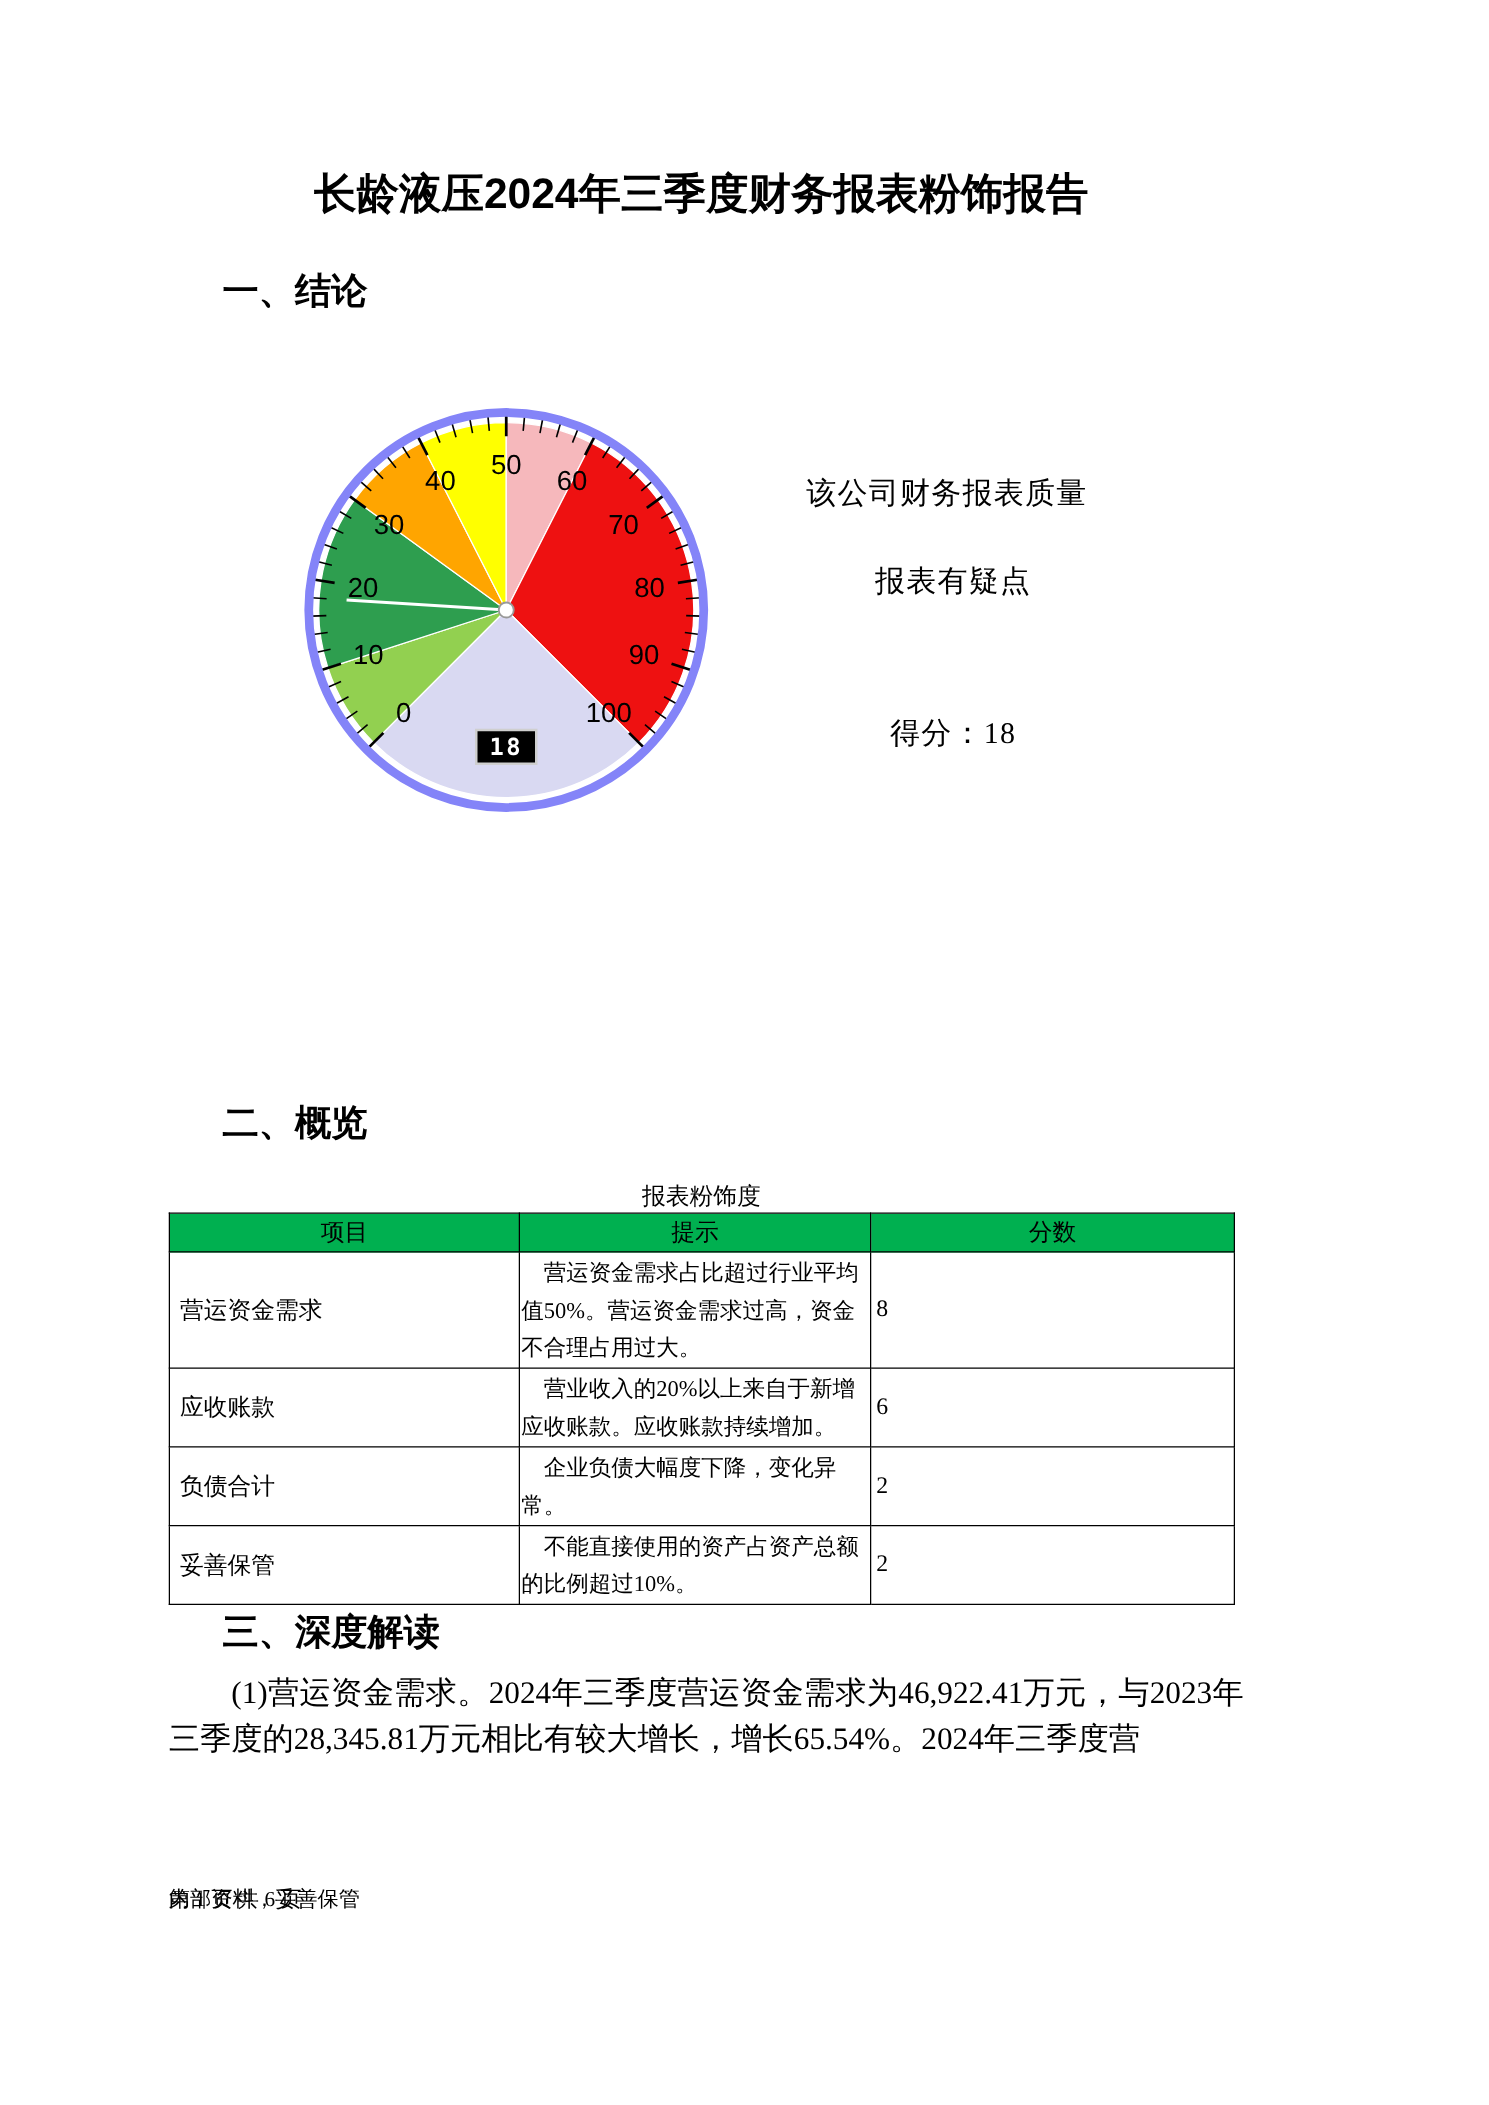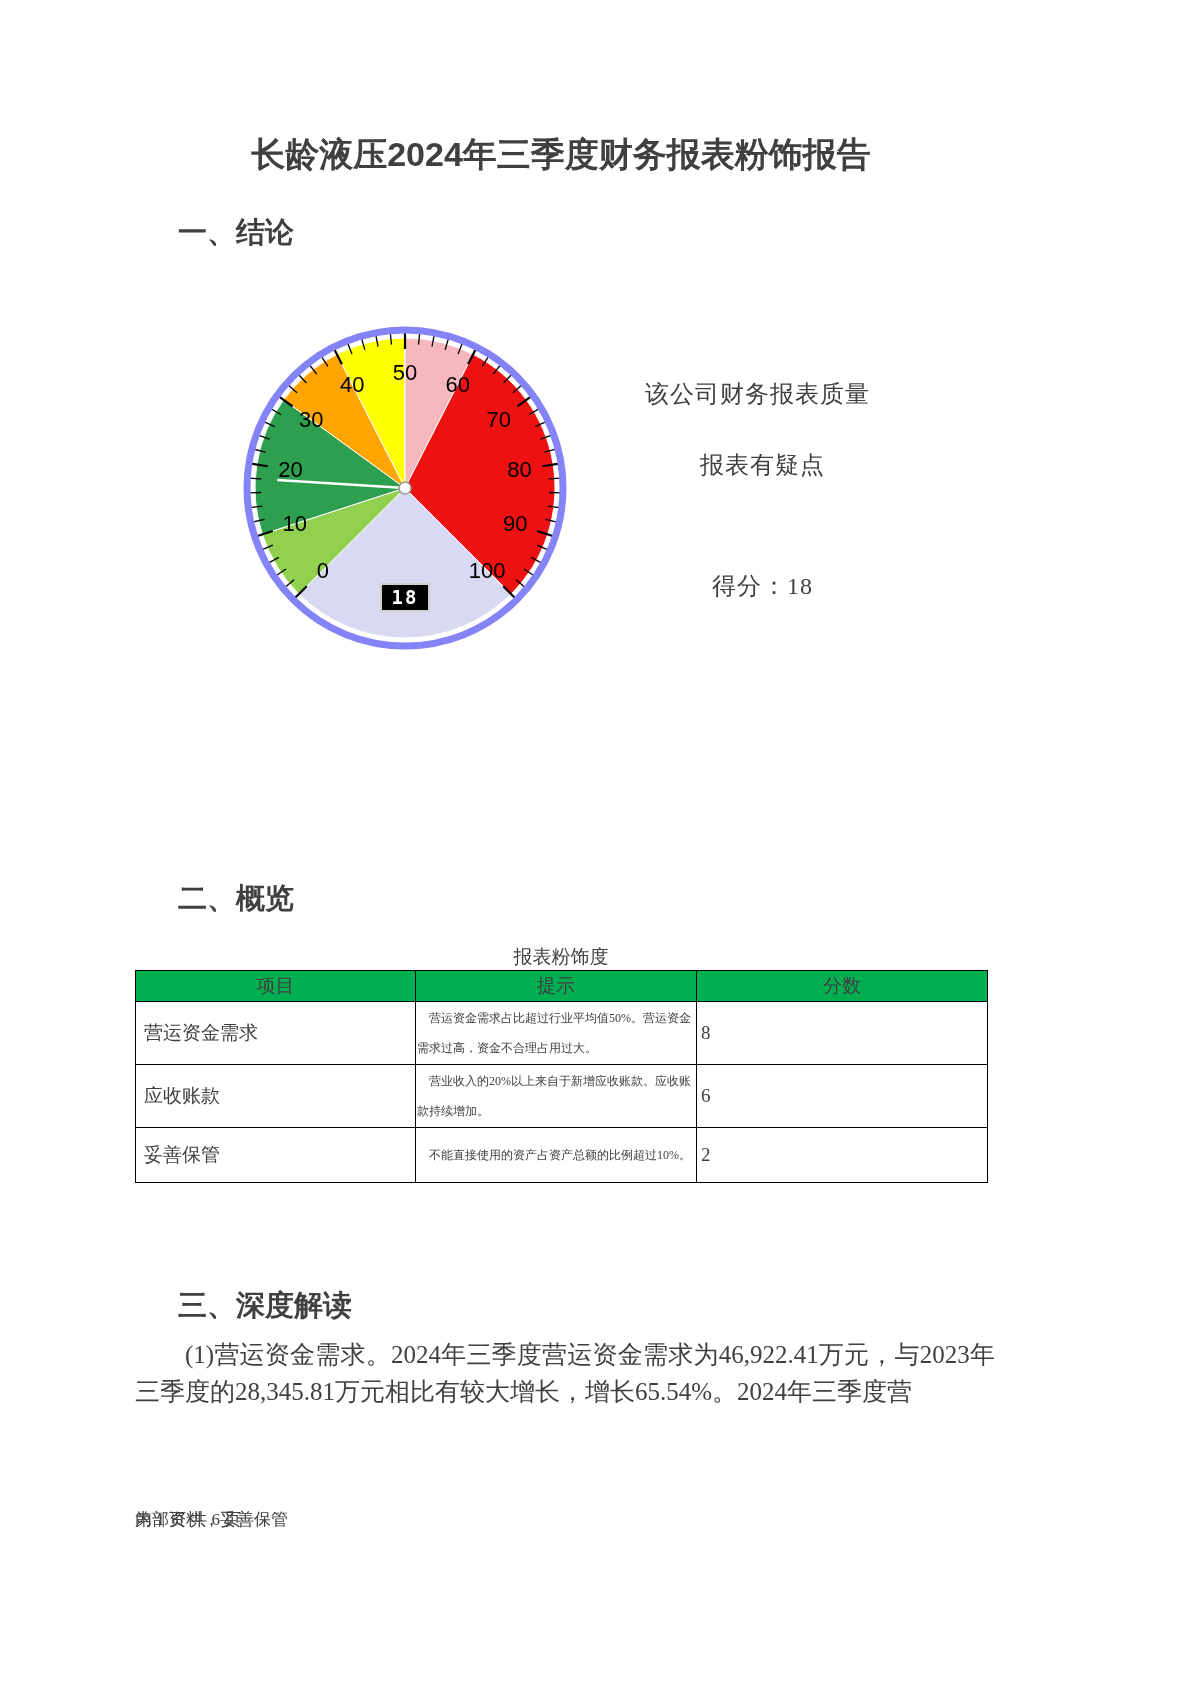--- a/index.html
+++ b/index.html
@@ -1,33 +1,33 @@
 <!DOCTYPE html>
 <html lang="zh" style="--header-bg: #00b050;"><head>
 <meta charset="utf-8">
 <style>
   html,body{margin:0;padding:0;background:#ffffff;}
-  .page{position:relative;width:1191px;height:1641px;background:#fff;color:#404040;
+  .page{position:relative;width:1191px;height:1641px;background:#fff;color:#000000;
         font-family:"Liberation Serif","DejaVu Serif",serif;overflow:hidden;}
   .title{position:absolute;left:135px;top:132px;width:852px;text-align:center;
          font-family:"Liberation Sans","DejaVu Sans",sans-serif;font-weight:bold;font-size:34px;}
   .heading{position:absolute;left:178px;font-family:"Liberation Sans","DejaVu Sans",sans-serif;
            font-weight:bold;font-size:29px;}
   .h1{top:213px;} .h2{top:879px;} .h3{top:1286px;text-align:center;}
   .gauge-wrap{position:absolute;left:235px;top:318px;width:340px;height:340px;}
   .c-line{position:absolute;font-size:24px;letter-spacing:1px;}
   .c1{left:645px;top:378px;} .c2{left:700px;top:449px;} .c3{left:712px;top:570px;}
   .notes{position:absolute;left:135px;top:701px;width:822px;font-size:16px;line-height:22px;}
   .table-caption{position:absolute;left:135px;top:944px;width:852px;text-align:center;font-size:19px;}
   table.overview{position:absolute;left:135px;top:970px;width:852px;border-collapse:collapse;
                  table-layout:fixed;font-size:19px;}
   table.overview th,table.overview td{border:1px solid #000;}
   table.overview th{background:var(--header-bg,#00b050);font-weight:normal;height:28px;padding:1px 2px;font-size:19px;}
   td.cell-item{padding:14px 8px;}
-  td.cell-hint{padding:1px 1px;font-size:12px;}
+  td.cell-hint{padding:1px 1px;font-size:18px;}
   td.cell-hint p{margin:0;line-height:30px;text-indent:1em;}
   td.cell-score{padding:2px 4px;text-align:left;}
   .deep-p{position:absolute;left:135px;top:1336px;width:860px;font-size:25px;line-height:37px;
           text-align:justify;text-indent:2em;}
   .footer{position:absolute;top:1508px;font-size:17px;}
   .footer-left{left:135px;}
   .footer-right{left:135px;width:852px;text-align:left;}
 </style>
 </head>
 <body>
@@ -148,20 +148,27 @@
         <td class="cell-score">8</td>
       </tr>
       <tr>
         <td class="cell-item">应收账款</td>
         <td class="cell-hint">
             <p>营业收入的20%以上来自于新增应收账款。应收账款持续增加。</p>
           </td>
         <td class="cell-score">6</td>
       </tr>
       <tr>
+        <td class="cell-item">负债合计</td>
+        <td class="cell-hint">
+            <p>企业负债大幅度下降，变化异常。</p>
+          </td>
+        <td class="cell-score">2</td>
+      </tr>
+      <tr>
         <td class="cell-item">妥善保管</td>
         <td class="cell-hint">
             <p>不能直接使用的资产占资产总额的比例超过10%。</p>
           </td>
         <td class="cell-score">2</td>
       </tr>
     </tbody>
   </table>
 
   <div class="heading h3">三、深度解读</div>

